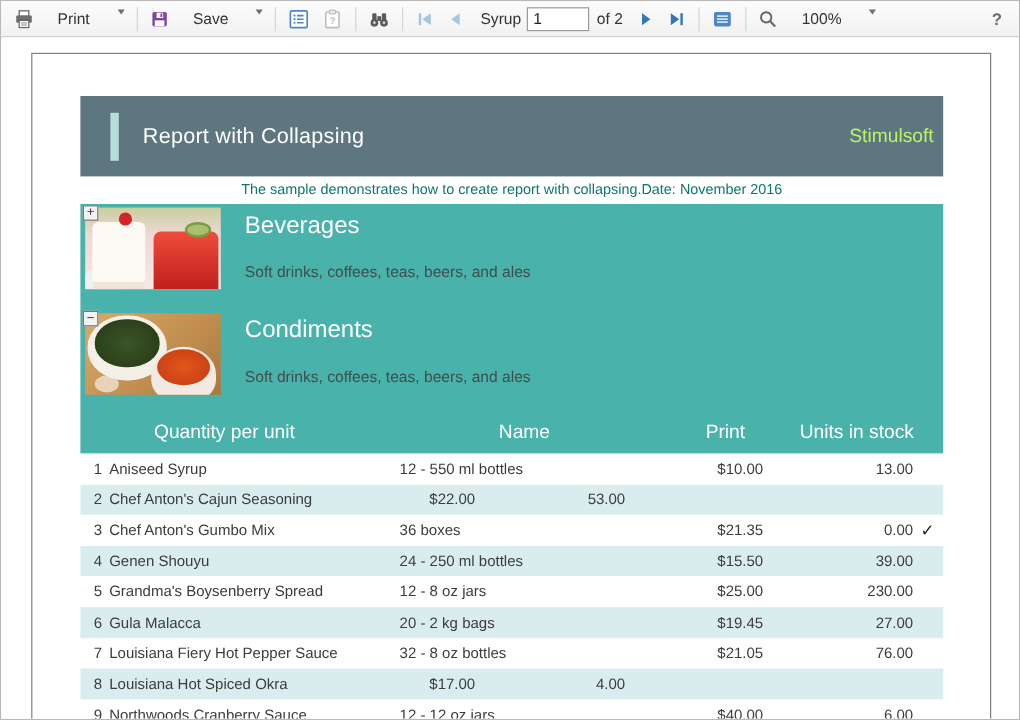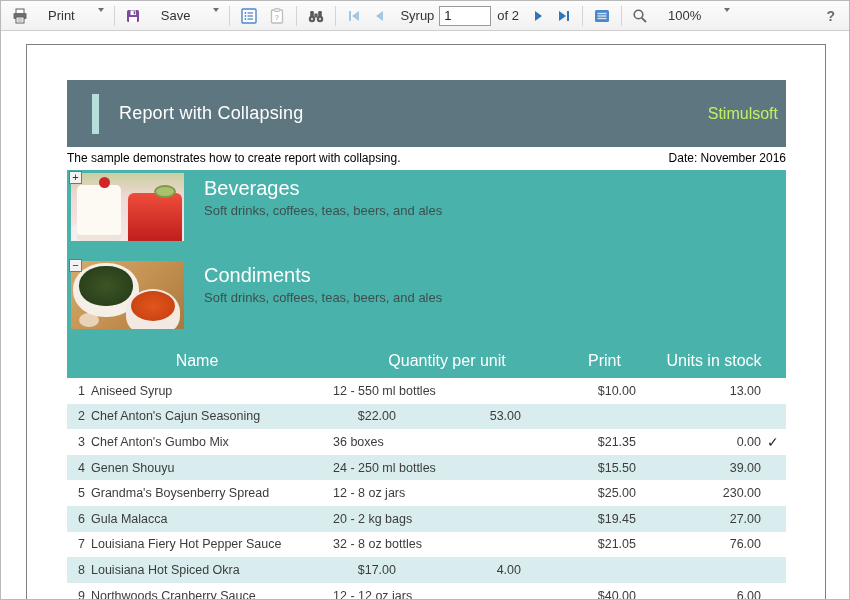--- a/index.html
+++ b/index.html
@@ -25,38 +25,38 @@
   .viewer { position:absolute; top:31px; left:0; right:0; bottom:0; background:#fff; overflow:hidden; }
   .sheet { position:absolute; left:25px; top:12px; width:800px; height:1020px; background:#fff; border:1px solid #7f7f7f; }
   .content { margin:0 40px; width:719px; }
 
   
   .band { margin-top:35px; height:67px; background:var(--slate,#5d7680); display:flex; align-items:center; }
   .accent { width:7px; height:40px; background:var(--accent,#b7ded9); margin-left:25px; }
   .rtitle { color:#fff; font-size:18px; margin-left:20px; letter-spacing:0.2px; }
   .brand { color:#bef264; font-size:16px; margin-left:auto; margin-right:8px; }
 
-  .descrow { display:flex; justify-content:space-between; margin-top:3px; font-size:12px; color:#000000; padding:1px 0; }
+  .descrow { display:flex; justify-content:center; margin-top:3px; font-size:12px; color:#0f766e; padding:1px 0; }
 
   
   .teal { margin-top:4px; background:var(--teal,#49b2ab); }
   .group { display:flex; }
   .group.g1 { height:81px; }
   .group.g2 { height:93px; }
   .imgwrap { position:relative; margin-left:4px; }
   .g1 .imgwrap { margin-top:3px; }
   .g2 .imgwrap { margin-top:10px; }
   .gimg { width:113px; height:68px; position:relative; overflow:hidden; }
   .toggle { position:absolute; left:-2px; top:-2px; width:13px; height:13px; background:#f2f2f2; border:1px solid #767676;
             font-size:11px; line-height:10px; text-align:center; color:#333; z-index:3; cursor:pointer; }
   .gtext { margin-left:20px; }
   .g1 .gtext { margin-top:7px; }
   .g2 .gtext { margin-top:13px; }
   .gtitle { color:#fff; font-size:20px; }
-  .gsub { color:#3e4f4e; font-size:13px; margin-top:3px; }
+  .gsub { color:#3e4f4e; font-size:13px; margin-top:19px; }
 
   
   .bev { background:linear-gradient(180deg,#c9cf9f 0%,#efd9d6 35%,#f6e9e7 100%); }
   .bev .milk { position:absolute; left:6px; top:12px; width:44px; height:56px; background:#fdf9f3; border-radius:5px 5px 3px 3px; box-shadow:inset 0 -6px 0 #efe4da; }
   .bev .cherry { position:absolute; left:28px; top:4px; width:11px; height:11px; border-radius:50%; background:#d5232b; }
   .bev .red { position:absolute; right:2px; top:20px; width:54px; height:48px; background:linear-gradient(#ef4c3a,#bf1f1d); border-radius:6px 6px 0 0; }
   .bev .lime { position:absolute; right:8px; top:12px; width:22px; height:13px; background:#a9c06c; border-radius:50%; border:2px solid #7d9a49; }
   .bev .ice { position:absolute; left:0; bottom:0; width:30px; height:18px; background:#f3eef0; border-radius:40% 60% 0 0; }
 
   
@@ -254,22 +254,22 @@
                 <div class="powder"></div>
               </div>
             </div>
             <div class="gtext">
               <div class="gtitle">Condiments</div>
               <div class="gsub">Soft drinks, coffees, teas, beers, and ales</div>
             </div>
           </div>
 
           <div class="thead">
+            <div class="th w-qty">Quantity per unit</div>
             <div class="th w-numname">Name</div>
-            <div class="th w-qty">Quantity per unit</div>
             <div class="th w-price">Print</div>
             <div class="th w-units">Units in stock</div>
           </div>
         </div>
 
         <div class="tbody">
             <div class="trow">
     <span class="c-num">1</span>
     <span class="c-name">Aniseed Syrup</span>
     <span class="c-qty">12 - 550 ml bottles</span>

